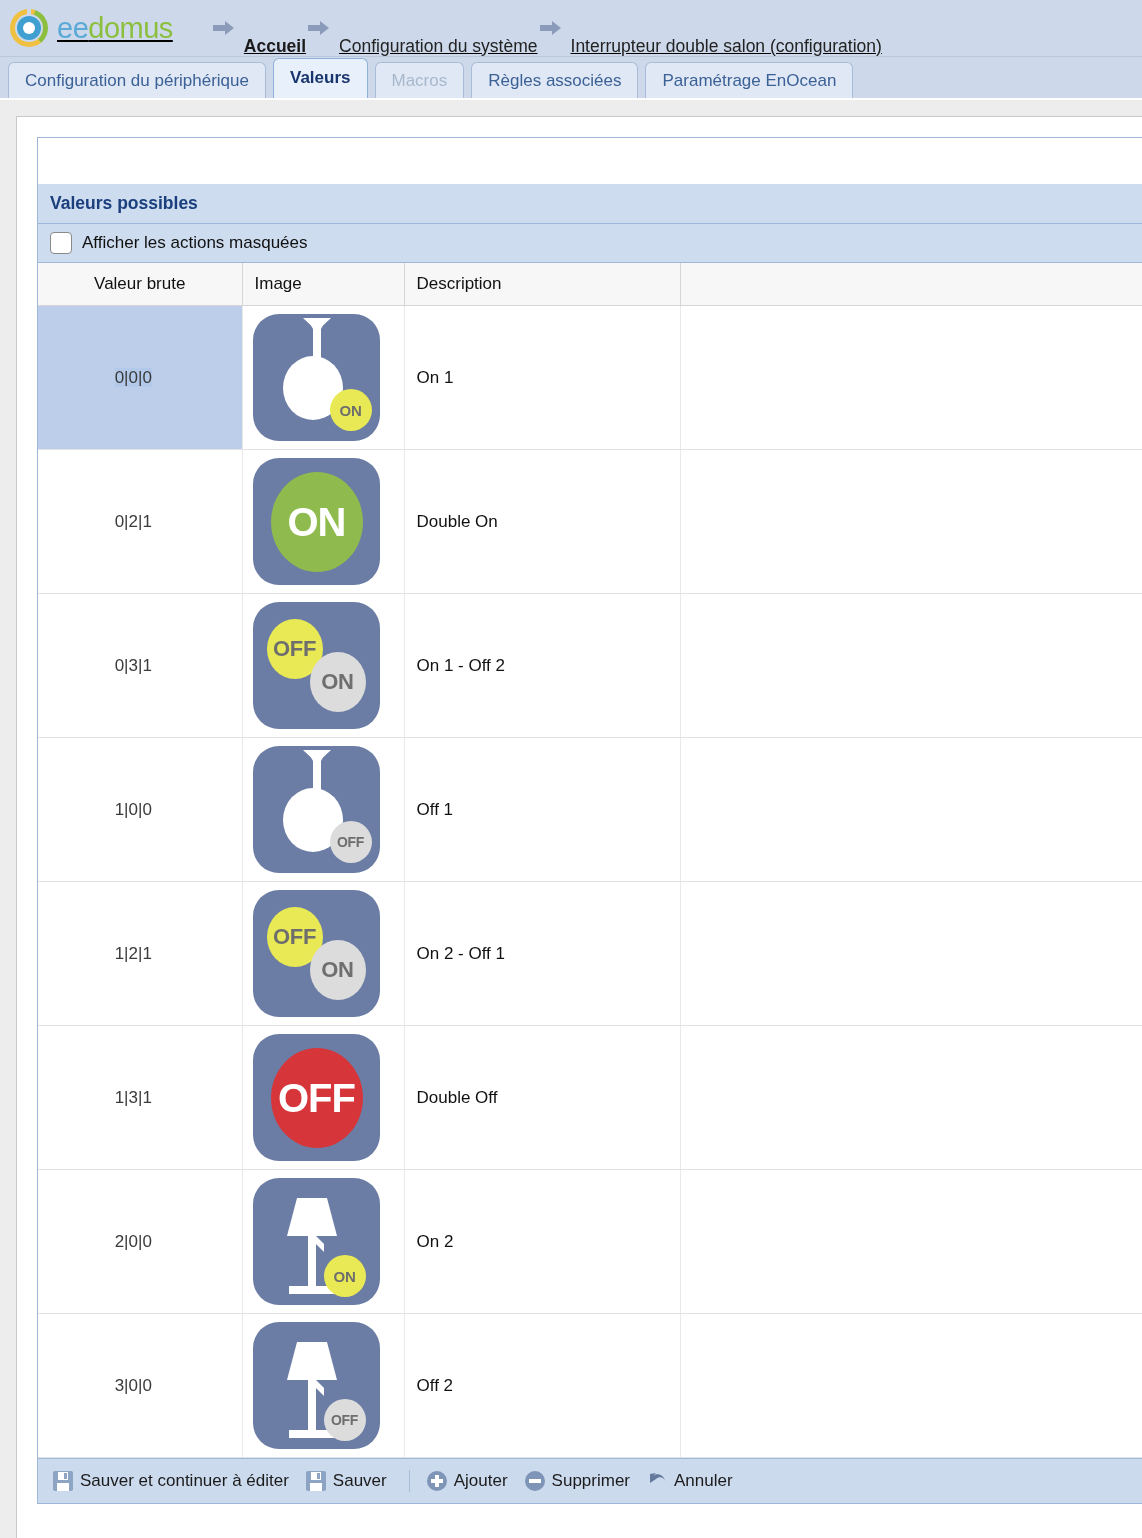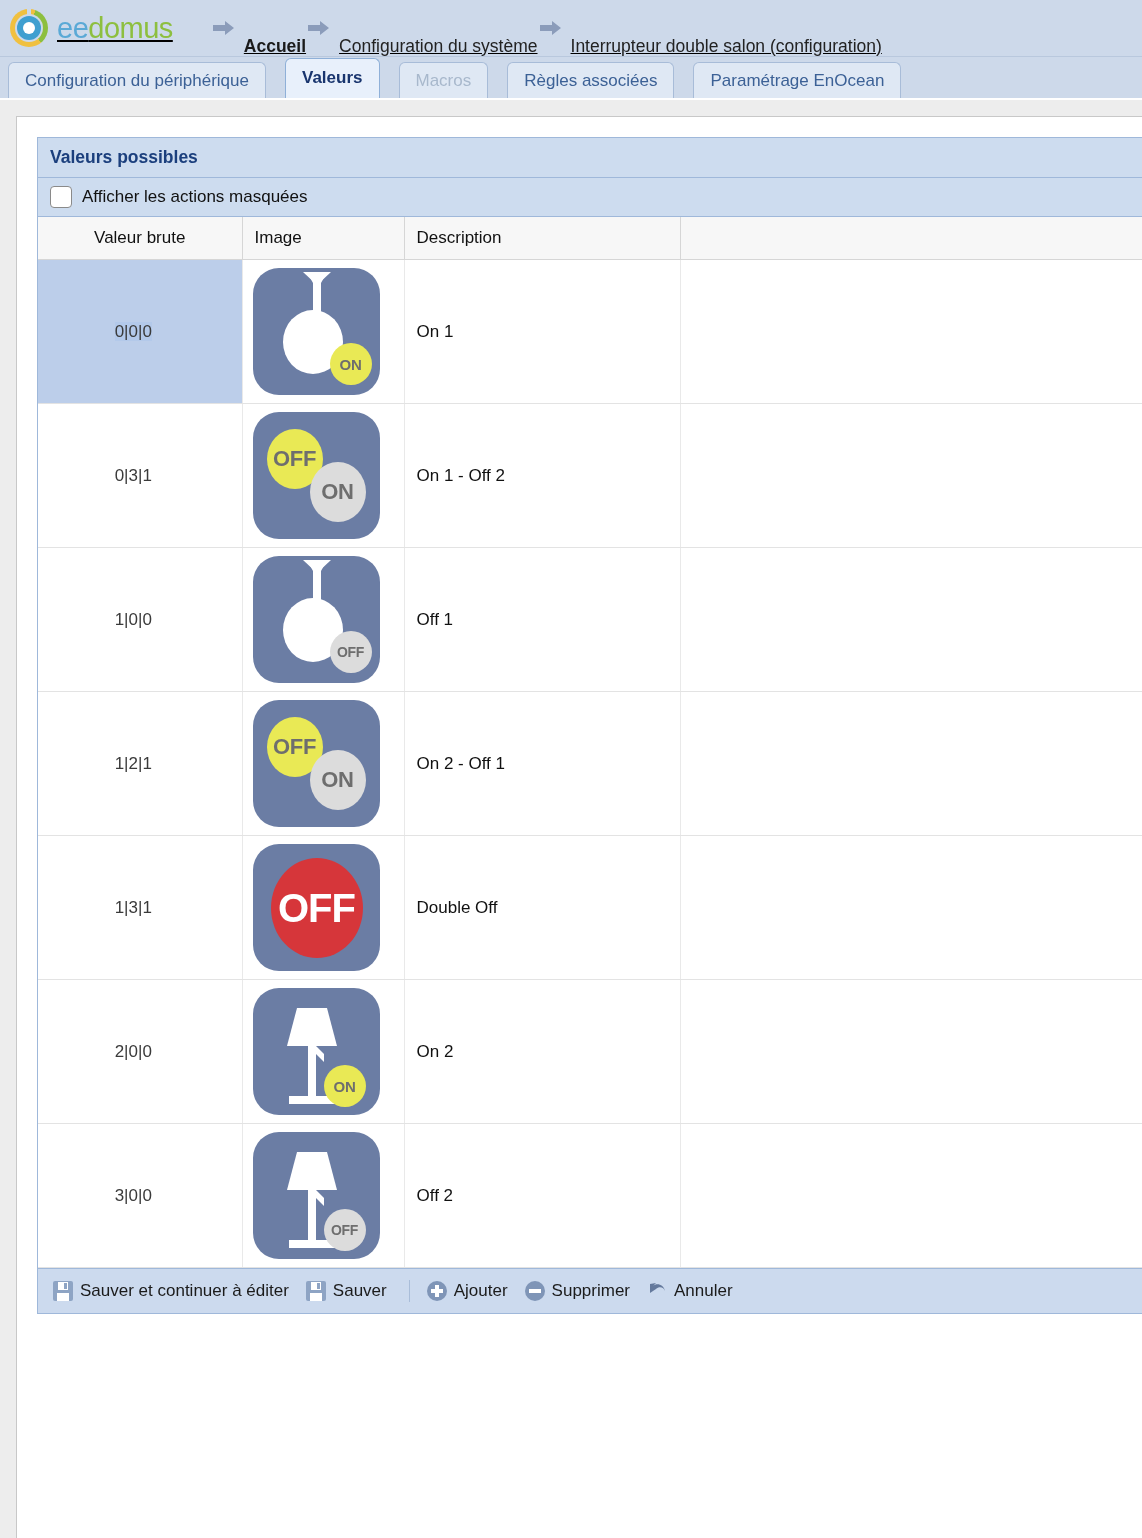--- a/index.html
+++ b/index.html
@@ -101,21 +101,21 @@
     align-items: flex-end;
     padding-left: 8px;
     box-sizing: border-box;
     border-bottom: 2px solid #ffffff;
     position: relative;
   }
   .tab {
     height: 36px;
     line-height: 36px;
     padding: 0 16px;
-    margin-right: 19px;
+    margin-right: 7px;
     font-size: 17px;
     color: #3c6196;
     background: #dfe8f4;
     border: 1px solid #a8bcd8;
     border-bottom: none;
     border-radius: 6px 6px 0 0;
     box-sizing: border-box;
     white-space: nowrap;
     cursor: pointer;
   }
@@ -152,20 +152,21 @@
     border-right: none;
     background: #ffffff;
   }
   .block-title {
     background: #cddcef;
     color: #1b3f7d;
     font-weight: bold;
     font-size: 17.5px;
     padding: 9px 6px 9px 12px;
     border-bottom: 1px solid #9fb8da;
+    margin-top: 46px;
   }
   .block-subbar {
     background: #cddcef;
     padding: 8px 0 8px 12px;
     border-bottom: 1px solid #9fb8da;
     display: flex;
     align-items: center;
     gap: 10px;
   }
   .cbox {
@@ -384,20 +385,30 @@
                   <path d="M50 4 h28 l-14 13 Z" fill="#ffffff"></path>
                   <ellipse cx="60" cy="74" rx="30" ry="32" fill="#ffffff"></ellipse>
                 </svg>
                 <div class="badge yellow" style="right:8px;bottom:10px;width:42px;height:42px;font-size:15px;">ON</div>
               </div>
             </td>
             <td class="td-desc">On 1</td>
             <td class="td-spacer"></td>
           </tr>
 
+          <tr>
+            <td class="td-raw">0|2|1</td>
+            <td class="td-img">
+              <div class="tile">
+                <div class="bigcirc green">ON</div>
+              </div>
+            </td>
+            <td class="td-desc">Double On</td>
+            <td class="td-spacer"></td>
+          </tr>
 
           <tr>
             <td class="td-raw">0|3|1</td>
             <td class="td-img">
               <div class="tile">
                 <div class="badge yellow" style="left:14px;top:17px;width:56px;height:60px;font-size:22px;">OFF</div>
                 <div class="badge grey" style="right:14px;bottom:17px;width:56px;height:60px;font-size:22px;">ON</div>
               </div>
             </td>
             <td class="td-desc">On 1 - Off 2</td>

